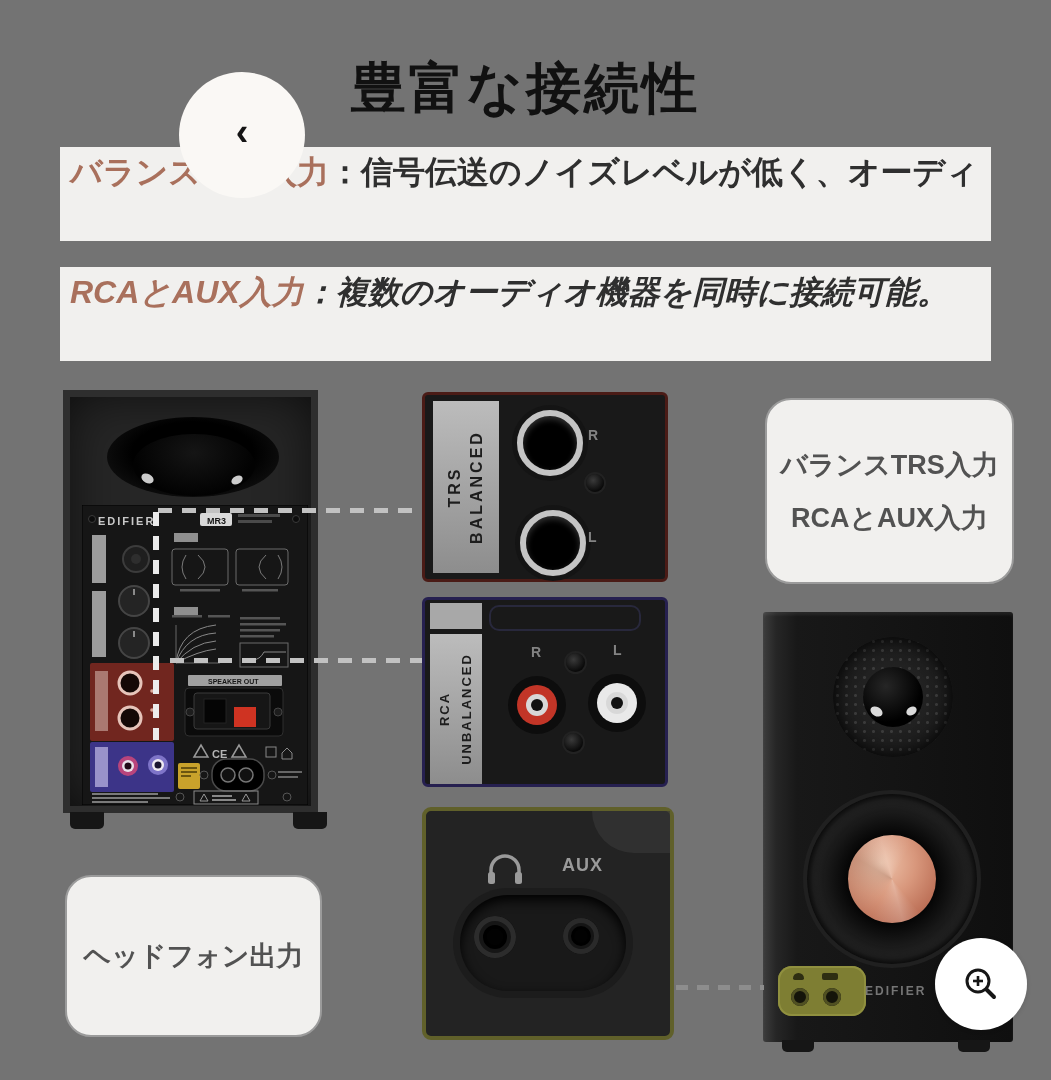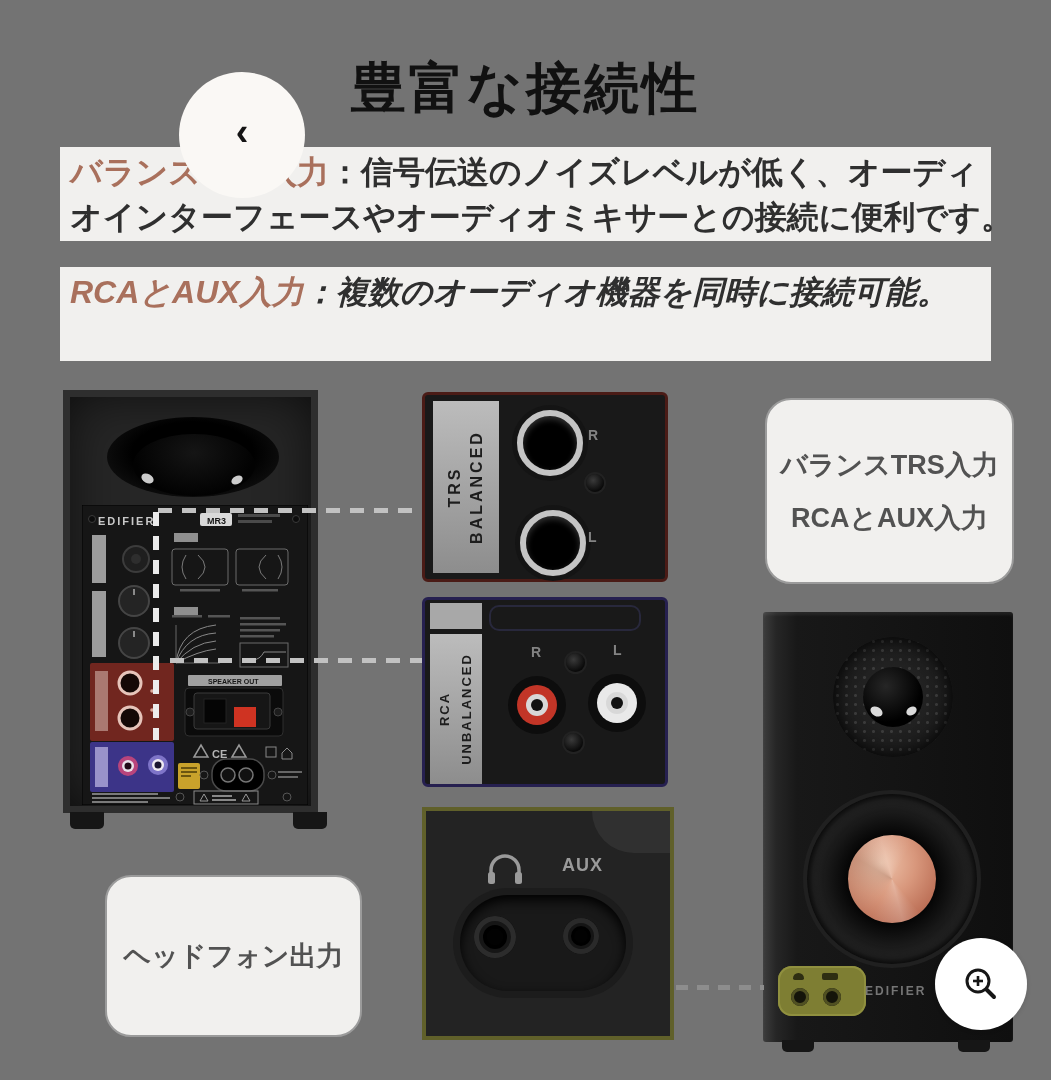--- a/index.html
+++ b/index.html
@@ -33,21 +33,21 @@
         background:radial-gradient(ellipse at 50% 30%,#151515 0%,#020202 70%);}
   .pg{position:absolute;background:rgba(255,255,255,.8);border-radius:50%;}
   .pg1{left:34px;bottom:14px;width:13px;height:9px;transform:rotate(28deg);}
   .pg2{right:36px;bottom:13px;width:12px;height:8px;transform:rotate(-28deg);}
   .bpanel{position:absolute;left:19px;top:115px;width:226px;height:300px;}
   .foot{position:absolute;background:#161616;border-radius:0 0 5px 5px;z-index:1;}
   
   .closeup{position:absolute;box-sizing:border-box;background:#191919;z-index:2;}
   .trs{left:422px;top:392px;width:246px;height:190px;border:3px solid #4a1b16;border-radius:6px;}
   .rca{left:422px;top:597px;width:246px;height:190px;border:3px solid #262050;border-radius:6px;}
-  .aux{left:422px;top:807px;width:252px;height:233px;border:4px solid #60602a;border-radius:0;background:#232323;}
+  .aux{left:422px;top:807px;width:252px;height:233px;border:4px solid #60602a;border-radius:9px;background:#232323;}
   .vstrip{position:absolute;background:linear-gradient(180deg,#bcbcbc,#8d8d8d);
           display:flex;align-items:center;justify-content:center;}
   .vtext{transform:rotate(-90deg);text-align:center;font-weight:700;color:#1d1d1d;
          letter-spacing:3px;line-height:22px;white-space:nowrap;}
   .trs .vstrip{left:8px;top:6px;width:66px;height:172px;}
   .trs .vtext{font-size:16px;}
   .rca .vstrip{left:5px;top:34px;width:52px;height:150px;}
   .rca .vtext{font-size:13px;letter-spacing:2px;}
   .rca-notch{position:absolute;left:5px;top:3px;width:52px;height:26px;background:#a8a8a8;}
   .rca-slot{position:absolute;left:64px;top:5px;width:148px;height:22px;border:2px solid #34345a;
@@ -72,21 +72,21 @@
   .mini-jack{position:absolute;border-radius:50%;background:#000;}
   .mj1{left:14px;top:21px;width:42px;height:42px;box-shadow:inset 0 0 0 5px #2c2c2c, inset 0 0 0 9px #161616;}
   .mj2{left:103px;top:23px;width:36px;height:36px;box-shadow:inset 0 0 0 5px #2a2a2a, inset 0 0 0 8px #151515;}
   .mj-hole{position:absolute;left:50%;top:50%;transform:translate(-50%,-50%);border-radius:50%;background:#020202;}
   .mj1 .mj-hole{width:17px;height:17px;} .mj2 .mj-hole{width:14px;height:14px;}
   
   .callout{position:absolute;background:#f1f0ee;border:2px solid #9b9b9b;border-radius:26px;
            display:flex;flex-direction:column;align-items:center;justify-content:center;
            font-size:27px;font-weight:700;color:#525252;z-index:3;}
   .co-right{left:765px;top:398px;width:245px;height:182px;gap:17px;}
-  .co-left{left:65px;top:875px;width:253px;height:158px;margin-left:40px;}
+  .co-left{left:65px;top:875px;width:253px;height:158px;}
   
   .spk-front{position:absolute;left:763px;top:612px;width:250px;height:430px;border-radius:3px;
              background:linear-gradient(90deg,#3d3d3d 0px,#262626 13px,#181818 34px,#0f0f0f 100%);
              box-shadow:inset 0 3px 3px rgba(255,255,255,.07);z-index:1;}
   .tweeter{position:absolute;left:70px;top:25px;width:120px;height:120px;border-radius:50%;
            background-color:#1b1b1b;
            background-image:radial-gradient(circle,#3b3b3b 1.3px,transparent 1.6px),
                             radial-gradient(circle at 50% 50%,#232323 30%,#1a1a1a 75%);
            background-size:9px 9px,100% 100%;box-shadow:inset 0 0 18px #000;}
   .dome{position:absolute;left:100px;top:55px;width:60px;height:60px;border-radius:50%;
@@ -120,21 +120,20 @@
 </style>
 </head>
 <body>
 
 <div class="canvas">
 
   <h1 class="title">豊富な接続性</h1>
 
   <div class="info-block b1">
     <div><span class="hl">バランスTRS入力</span><span>：信号伝送のノイズレベルが低く、オーディ</span></div>
-    <div>オインターフェースやオーディオミキサーとの接続に便利です。</div>
   </div>
 
   <div class="info-block b2">
     <div><span class="hl">RCAとAUX入力</span><span>：複数のオーディオ機器を同時に接続可能。</span></div>
   </div>
 
   <button class="back-circle">
     <span>‹</span>
   </button>
 

